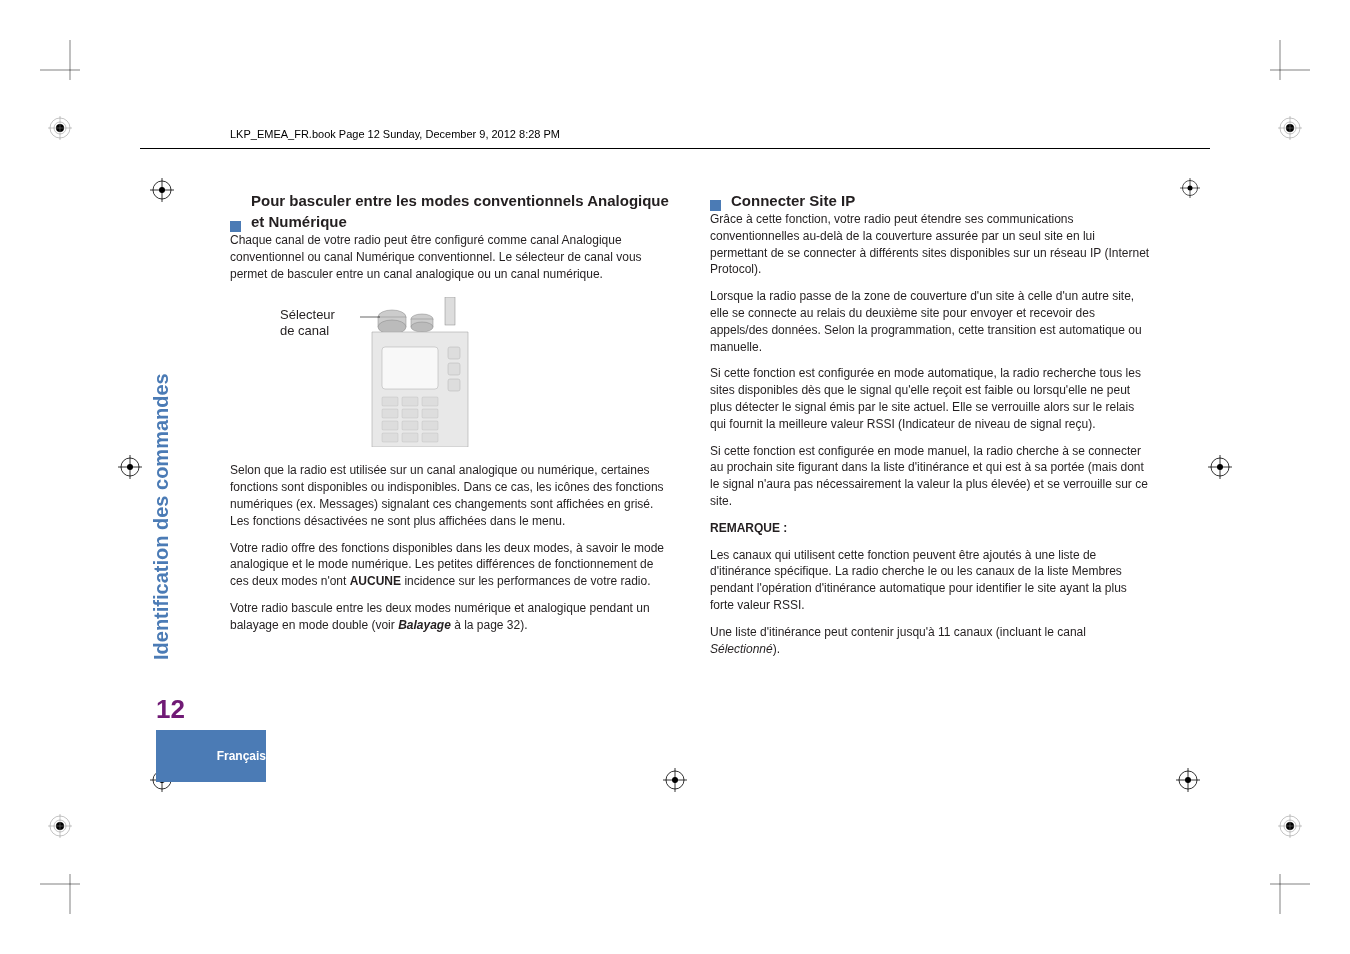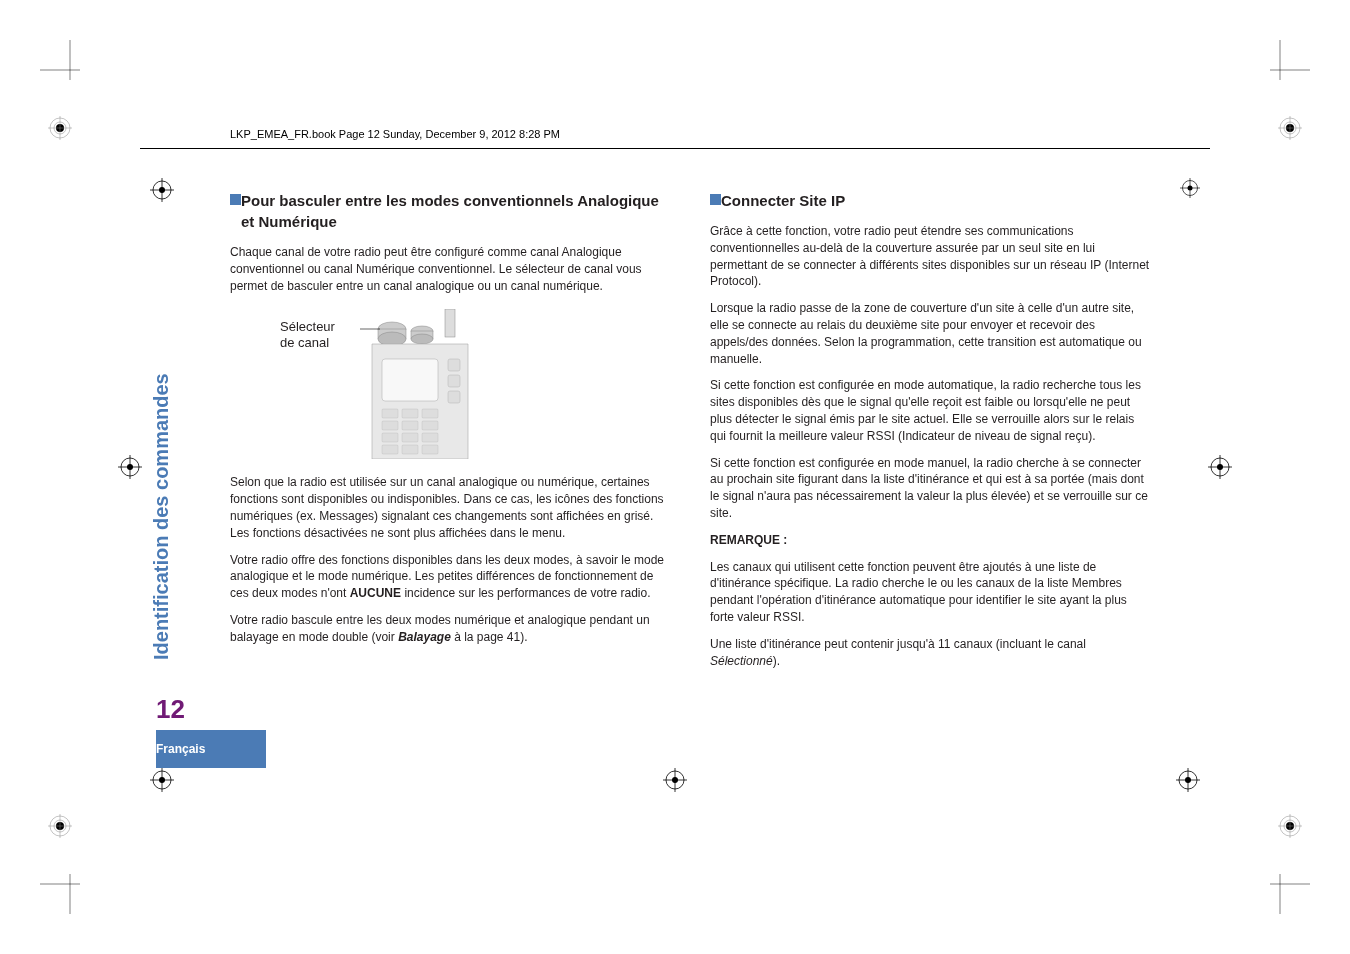--- a/index.html
+++ b/index.html
@@ -45,22 +45,23 @@
       gap: 40px;
     }
     .column {
       width: 440px;
       font-size: 12px;
       line-height: 1.4;
       color: #231f20;
     }
     .section-heading {
       display: flex;
-      align-items: flex-start;
-      margin-bottom: 12px;
+      align-items: flex-end;
+      gap: 10px;
+      margin-bottom: 0;
     }
     .heading-square {
       width: 11px;
       height: 11px;
       background: #4b7bb5;
       flex-shrink: 0;
       margin-top: 4px;
     }
     .heading-text {
       font-size: 15px;
@@ -112,22 +113,22 @@
       font-weight: bold;
       color: #701a75;
     }
     .lang-footer {
       position: absolute;
       left: 156px;
       top: 730px;
       background: #4b7bb5;
       color: #fff;
       width: 110px;
-      text-align: left;
-      padding: 12px 0;
+      text-align: right;
+      padding: 19px 0;
       font-size: 12px;
       font-weight: bold;
     }
   </style>
 </head>
 <body>
 
 <svg class="crop-mark" style="left:40px;top:40px">
     <line x1="0" y1="30" x2="40" y2="30" stroke="#000" stroke-width="0.5"></line>
     <line x1="30" y1="0" x2="30" y2="40" stroke="#000" stroke-width="0.5"></line>
@@ -296,21 +297,21 @@
 
         <line x1="-6" y1="20" x2="20" y2="20" stroke="#000" stroke-width="0.6"></line>
       </svg>
     </div>
 
     <p class="para">Selon que la radio est utilisée sur un canal analogique ou numérique, certaines fonctions sont disponibles ou indisponibles. Dans ce cas, les icônes des fonctions numériques (ex. Messages) signalant ces changements sont affichées en grisé. Les fonctions désactivées ne sont plus affichées dans le menu.</p>
     <p class="para">
       <span>Votre radio offre des fonctions disponibles dans les deux modes, à savoir le mode analogique et le mode numérique. Les petites différences de fonctionnement de ces deux modes n'ont </span><b>AUCUNE</b><span> incidence sur les performances de votre radio.</span>
     </p>
     <p class="para">
-      <span>Votre radio bascule entre les deux modes numérique et analogique pendant un balayage en mode double (voir </span><b><i>Balayage</i></b><span> à la page 41).</span>
+      <span>Votre radio bascule entre les deux modes numérique et analogique pendant un balayage en mode double (voir </span><b><i>Balayage</i></b><span> à la page 32).</span>
     </p>
   </div>
 
   <div class="column">
     <div class="section-heading">
       <div class="heading-square"></div>
       <div class="heading-text">Connecter Site IP</div>
     </div>
     <p class="para">Grâce à cette fonction, votre radio peut étendre ses communications conventionnelles au-delà de la couverture assurée par un seul site en lui permettant de se connecter à différents sites disponibles sur un réseau IP (Internet Protocol).</p>
     <p class="para">Lorsque la radio passe de la zone de couverture d'un site à celle d'un autre site, elle se connecte au relais du deuxième site pour envoyer et recevoir des appels/des données. Selon la programmation, cette transition est automatique ou manuelle.</p>

